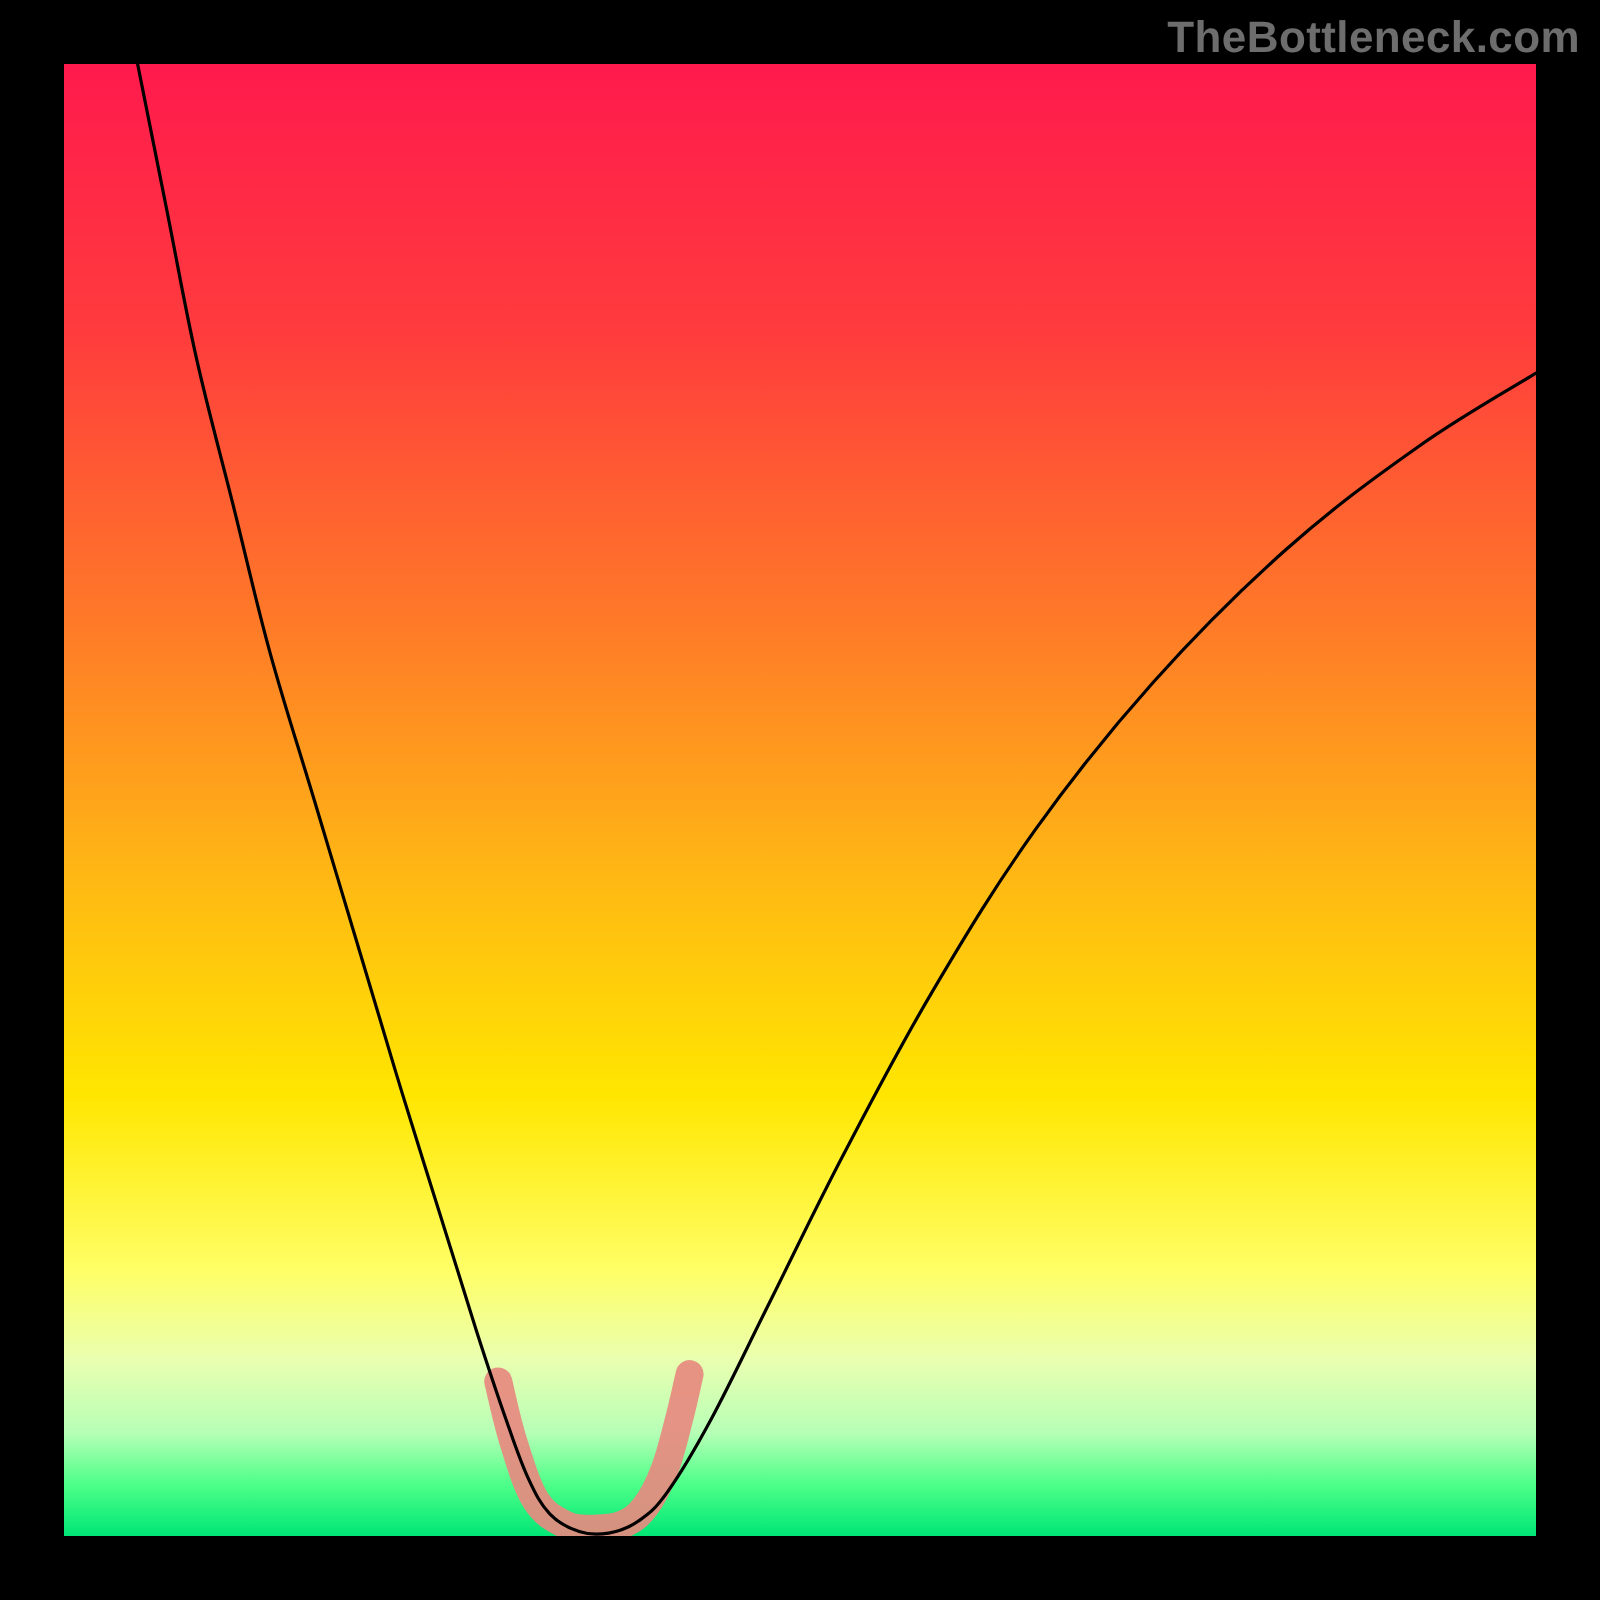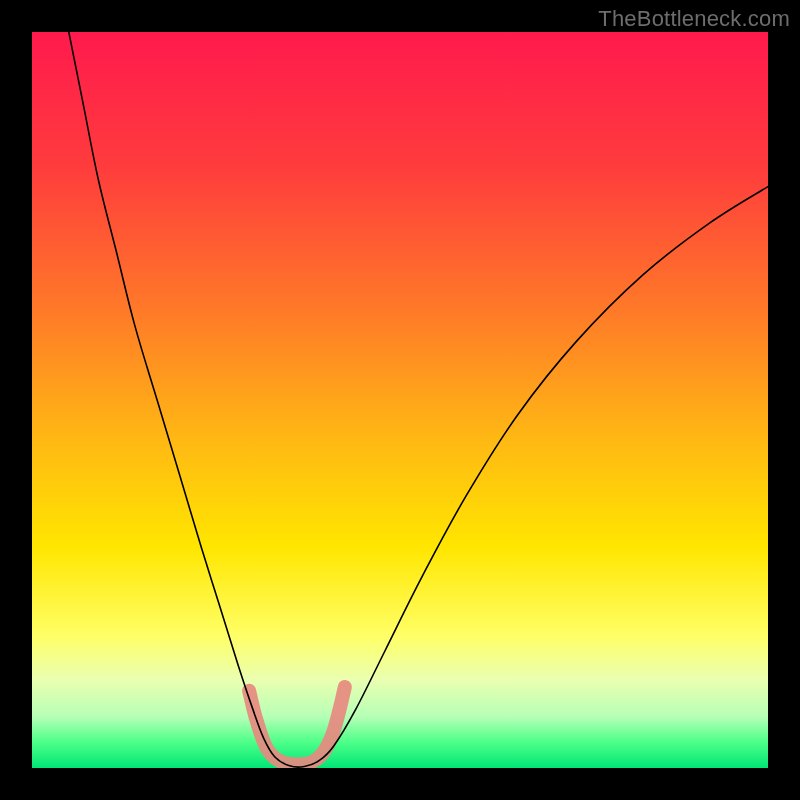--- a/index.html
+++ b/index.html
@@ -23,21 +23,21 @@
     width: 736px;
     height: 736px;
     overflow: hidden;
   }
   .watermark {
     position: absolute;
     top: 6px;
     right: 10px;
     color: #6d6d6d;
     font-size: 22px;
-    font-weight: 400;
+    font-weight: 700;
     letter-spacing: 0.2px;
     user-select: none;
     text-align: right;
   }
   svg { display: block; }
 </style>
 </head>
 <body>
 
 <div class="frame">

